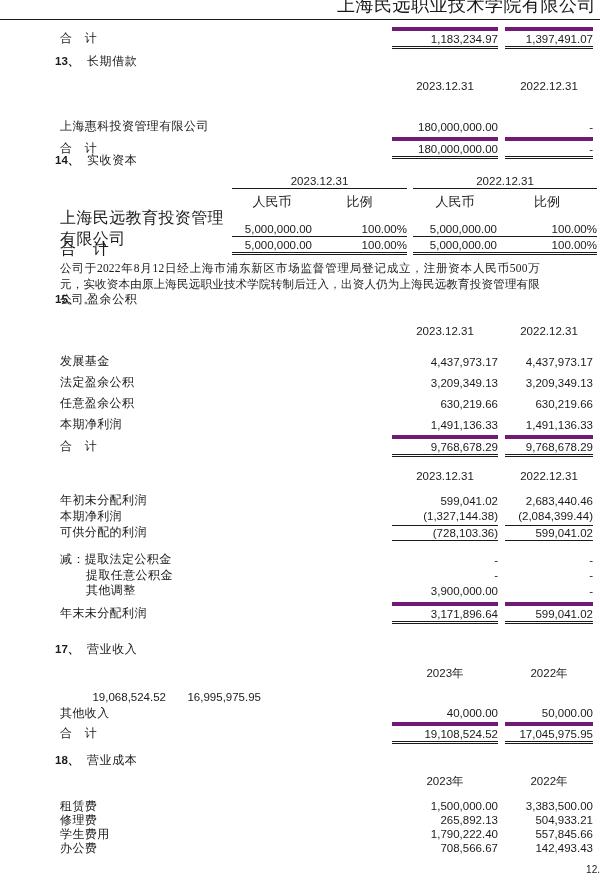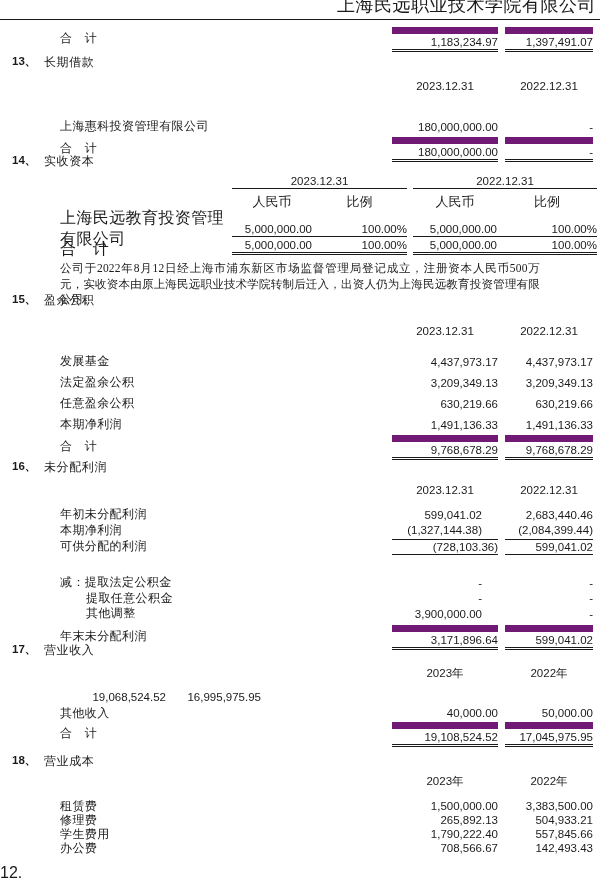--- a/index.html
+++ b/index.html
@@ -15,50 +15,50 @@
   .pagehead .company{position:absolute;right:4px;bottom:2px;font-weight:normal;font-size:18px;letter-spacing:.5px;}
 
   
   .trow{display:flex;align-items:center;padding-left:60px;padding-right:7px;}
   .lbl{flex:1;font-size:12px;letter-spacing:.4px;}
   .c1{width:106px;text-align:right;font-size:11.5px;}
   .c2{width:88px;margin-left:7px;text-align:right;font-size:11.5px;}
   .hdr .c1,.hdr .c2{text-align:center;}
   .totalrow{align-items:flex-start;}
   .totalrow .lbl{padding-top:3px;}
-  .tcell{border-top:7px solid #701a75;border-bottom:3px double #1a1a1a;padding:2px 0 1px;}
+  .tcell{border-top:4px solid #701a75;border-bottom:3px double #1a1a1a;padding:2px 0 1px;}
   .midcell{border-top:1px solid #1a1a1a;border-bottom:1px solid #1a1a1a;padding:1px 0;}
 
   
-  .sechead{display:flex;align-items:flex-start;padding-left:12px;height:14px;}
+  .sechead{display:flex;align-items:center;padding-left:31px;height:14px;margin-left:24px;}
   .secno{width:32px;font-family:"Liberation Sans","DejaVu Sans",sans-serif;font-weight:bold;font-size:11.5px;}
   .sectitle{font-size:12px;letter-spacing:.6px;}
 
   
-  .h15{height:15px;} .h16{height:16px;} .h21{height:21px;} .h155{height:15.5px;gap:16px;} .h14{height:14px;}
+  .h15{height:15px;} .h16{height:16px;} .h21{height:21px;} .h155{height:15.5px;} .h14{height:14px;}
 
   
   .row14{display:flex;align-items:center;padding-left:60px;font-size:11.5px;}
   .l14{width:172px;font-size:16px;letter-spacing:.4px;}
   .g1{width:175px;display:flex;}
   .gapc{width:6px;}
   .g2{width:184px;display:flex;}
   .ca{width:80px;text-align:right;}
   .cb{width:95px;text-align:right;}
   .cc{width:84px;text-align:right;}
   .cd{width:100px;text-align:right;}
   .gh{width:175px;text-align:center;border-bottom:1px solid #1a1a1a;padding-bottom:1px;}
   .gh2{width:184px;}
   .sub{text-align:center;font-size:13px;font-family:"Liberation Serif","DejaVu Serif",serif;}
   .g1.tot,.g2.tot{border-top:1px solid #1a1a1a;border-bottom:3px double #1a1a1a;padding:2px 0 1px;}
   .row14.totalrow .l14{padding-top:3px;}
 
   .note{margin:1px 60px 0 60px;font-size:11.5px;line-height:15.5px;text-align:justify;text-justify:inter-ideograph;letter-spacing:.2px;}
 
-  .pagenum{top:864px;text-align:left;font-size:16px;}
+  .pagenum{top:864px;text-align:right;font-size:10px;}
 </style>
 </head>
 <body>
 
 <div class="page">
 
   <div class="abs pagehead">
     <div class="company">上海民远职业技术学院有限公司</div>
   </div>
 
@@ -175,24 +175,20 @@
       </div>
     </div>
     <div class="trow totalrow">
       <div class="lbl">合　计</div>
       <div class="c1 num tcell">9,768,678.29</div>
       <div class="c2 num tcell">9,768,678.29</div>
     </div>
   </div>
 
   <div class="abs" style="top:459px">
-    <div class="sechead">
-      <span class="secno">16、</span>
-      <span class="sectitle">未分配利润</span>
-    </div>
     <div class="trow hdr num h15" style="margin-top:9px">
       <div class="lbl"></div>
       <div class="c1">2023.12.31</div>
       <div class="c2">2022.12.31</div>
     </div>
     <div style="margin-top:10px">
       <div class="trow h155">
         <div class="lbl">年初未分配利润</div>
         <div class="c1 num">599,041.02</div>
         <div class="c2 num">2,683,440.46</div>
@@ -201,21 +197,21 @@
         <div class="lbl">本期净利润</div>
         <div class="c1 num">(1,327,144.38)</div>
         <div class="c2 num">(2,084,399.44)</div>
       </div>
       <div class="trow">
         <div class="lbl">可供分配的利润</div>
         <div class="c1 num midcell">(728,103.36)</div>
         <div class="c2 num midcell">599,041.02</div>
       </div>
     </div>
-    <div style="margin-top:20px">
+    <div style="margin-top:11px">
       <div class="trow h155">
         <div class="lbl">减：提取法定公积金</div>
         <div class="c1 num">-</div>
         <div class="c2 num">-</div>
       </div>
       <div class="trow h155">
         <div class="lbl" style="padding-left:26px">提取任意公积金</div>
         <div class="c1 num">-</div>
         <div class="c2 num">-</div>
       </div>

